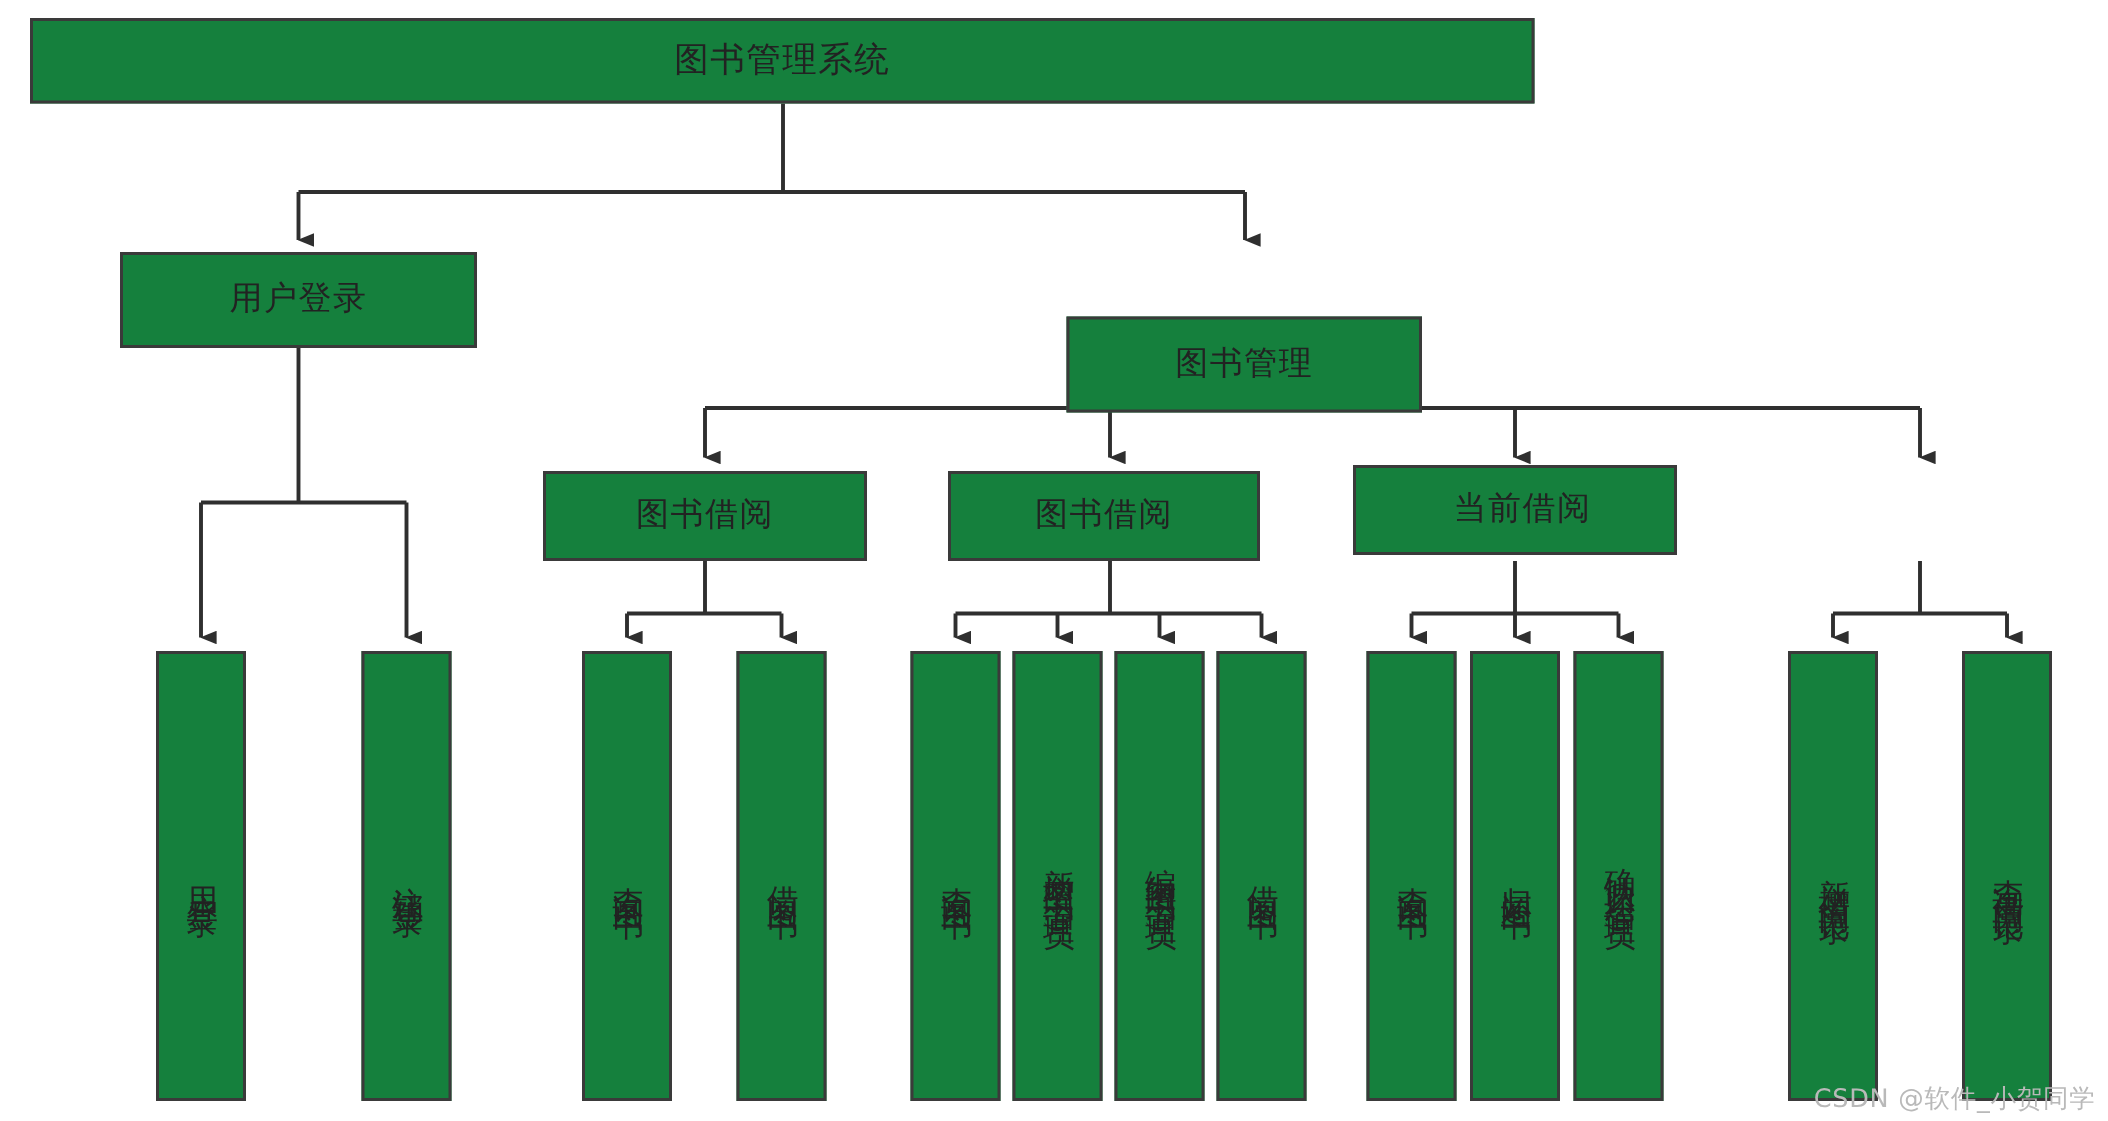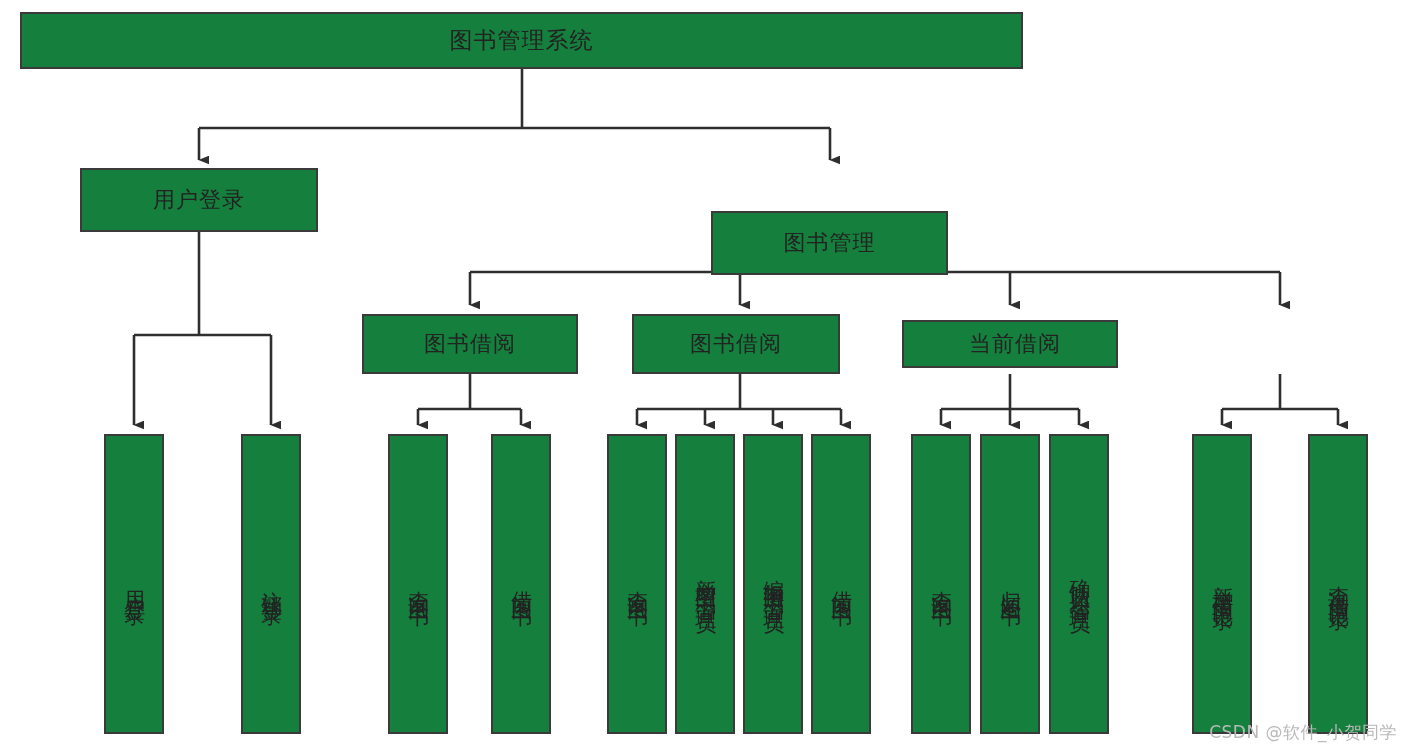--- a/index.html
+++ b/index.html
@@ -132,21 +132,21 @@
   <div class="node" style="left:711px;top:168px;width:237px;height:64px;margin-top:43px;">
     <span class="label">图书管理</span>
   </div>
 
   <div class="node" style="left:362px;top:314px;width:216px;height:60px;">
     <span class="label">图书借阅</span>
   </div>
   <div class="node" style="left:632px;top:314px;width:208px;height:60px;">
     <span class="label">图书借阅</span>
   </div>
-  <div class="node" style="left:902px;top:320px;width:216px;height:48px;padding-left:10px;">
+  <div class="node" style="left:902px;top:310px;width:216px;height:60px;padding-left:10px;">
     <span class="label">当前借阅</span>
   </div>
 
   <div class="node vert" style="left:104px;top:434px;width:60px;height:300px;">
     <span class="label">用户登录</span>
   </div>
   <div class="node vert" style="left:241px;top:434px;width:60px;height:300px;">
     <span class="label">注销登录</span>
   </div>
 

